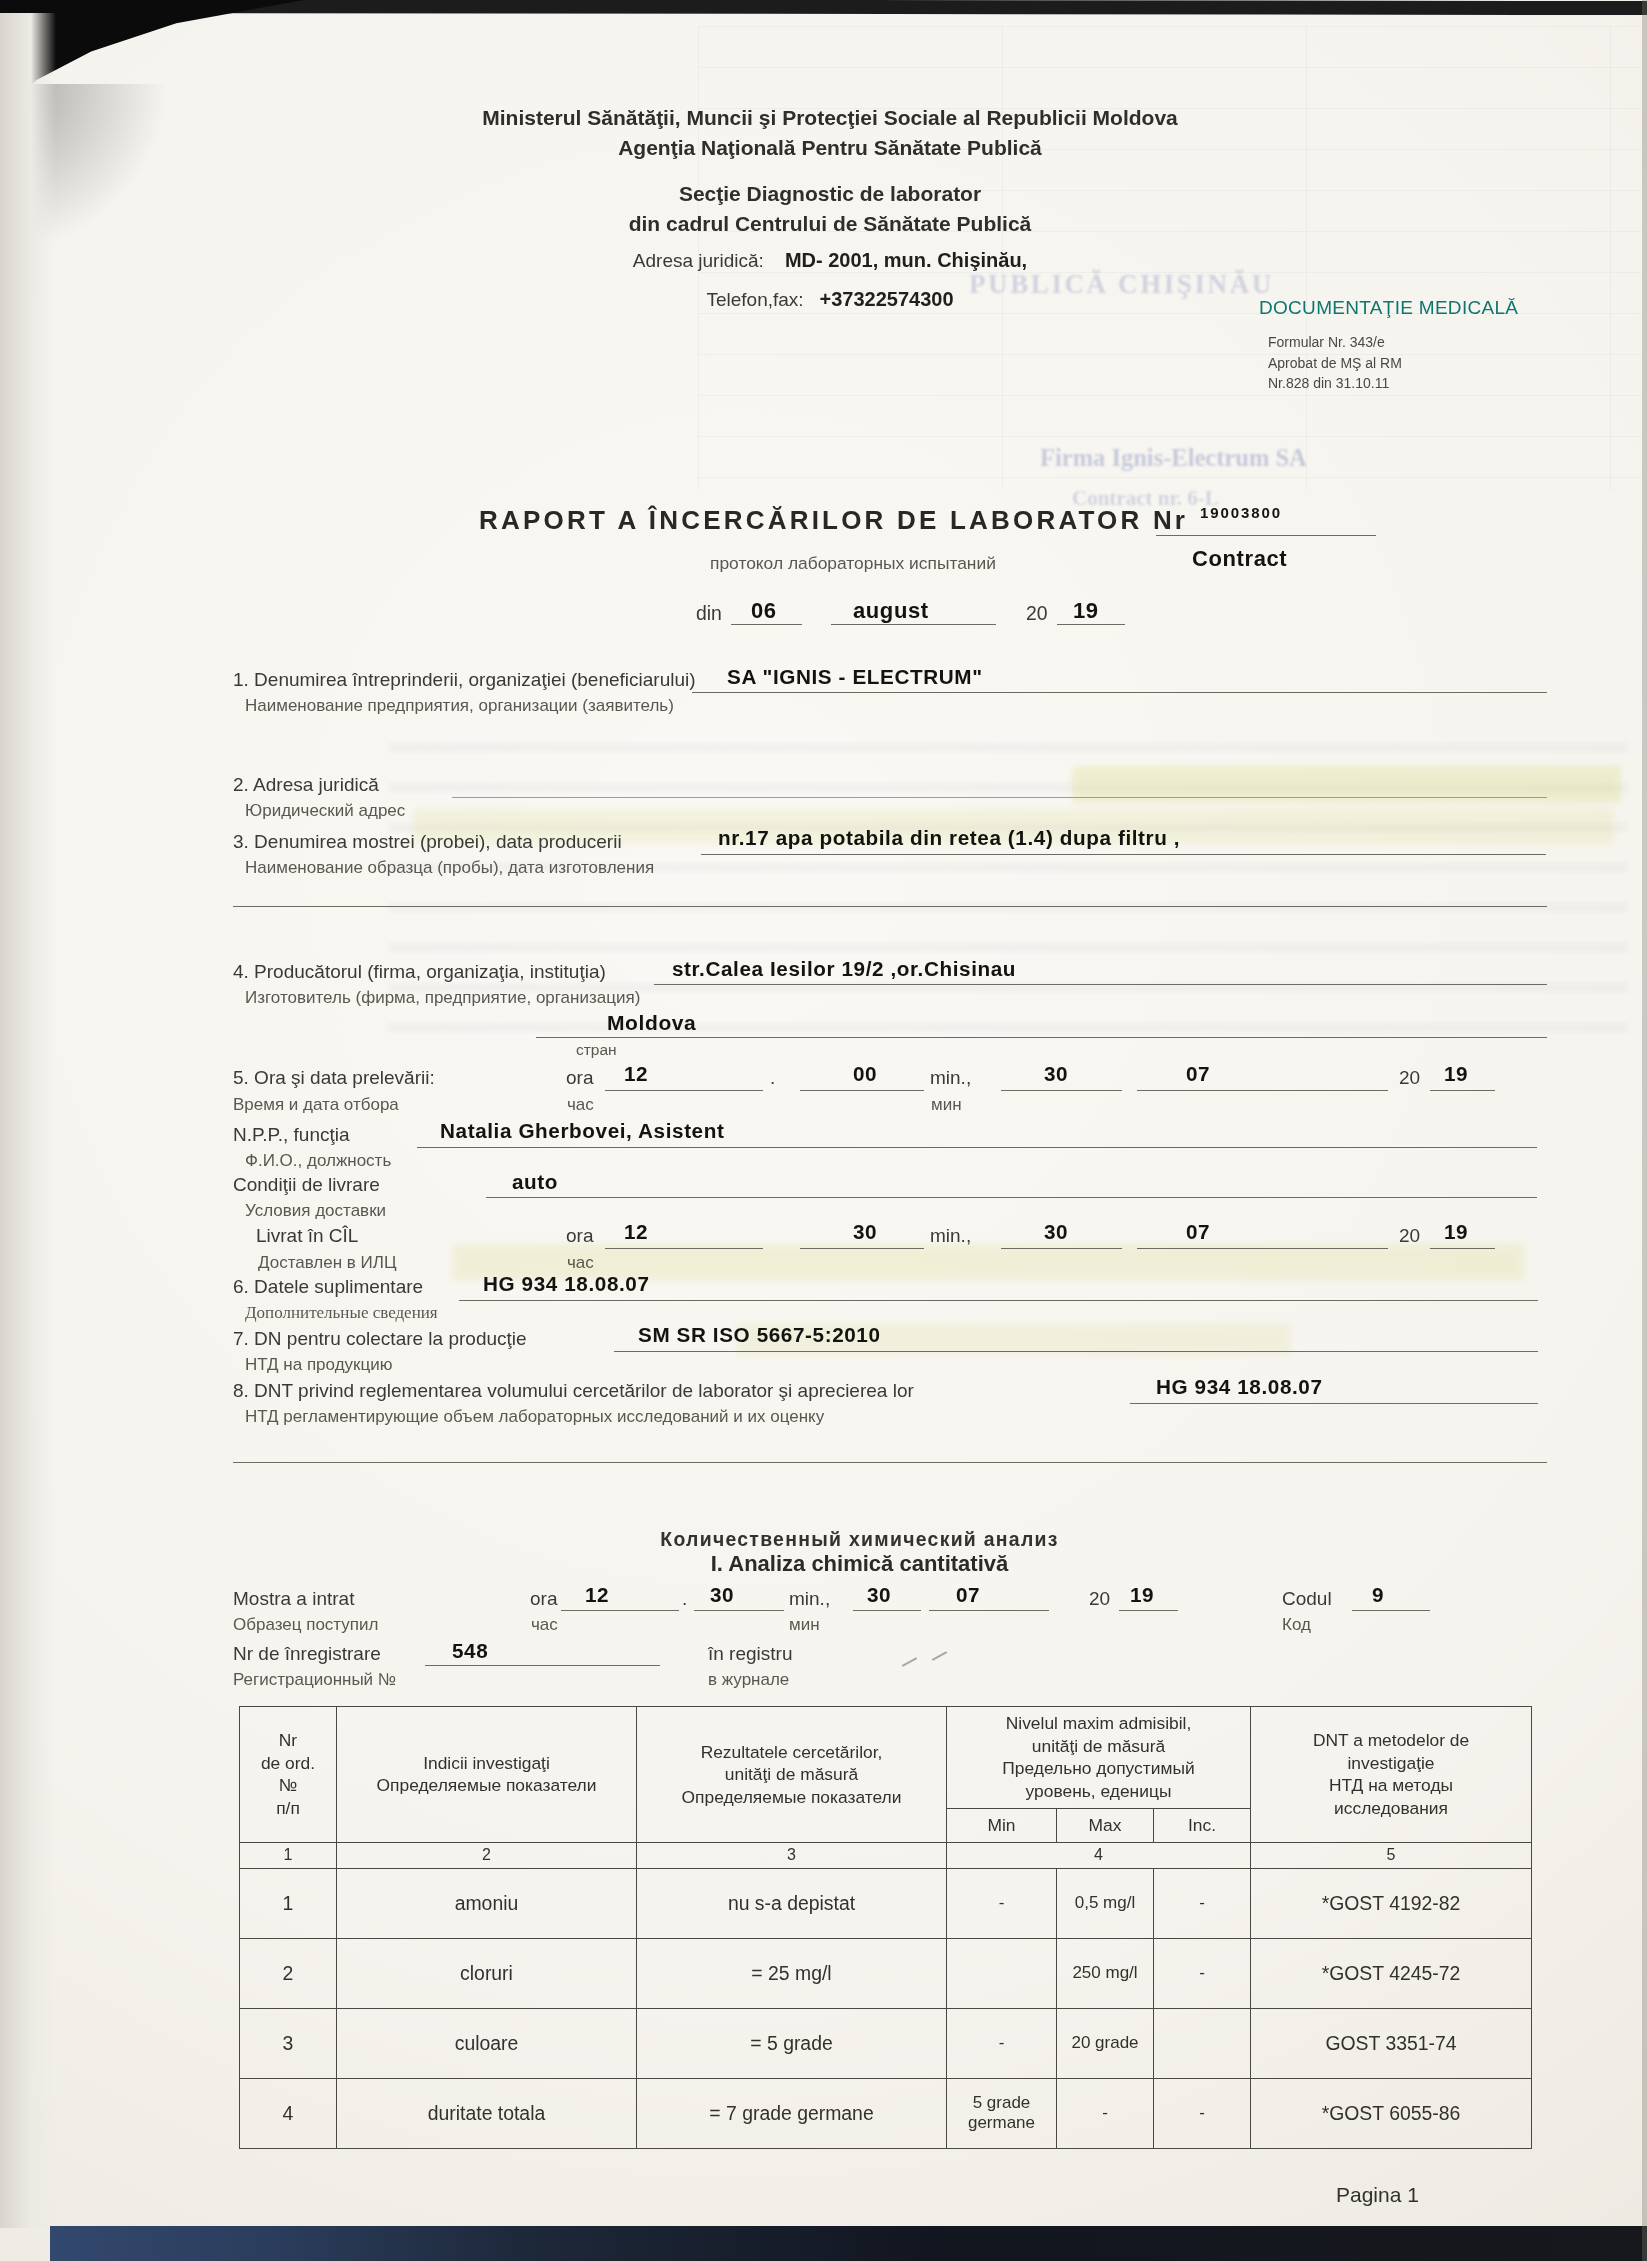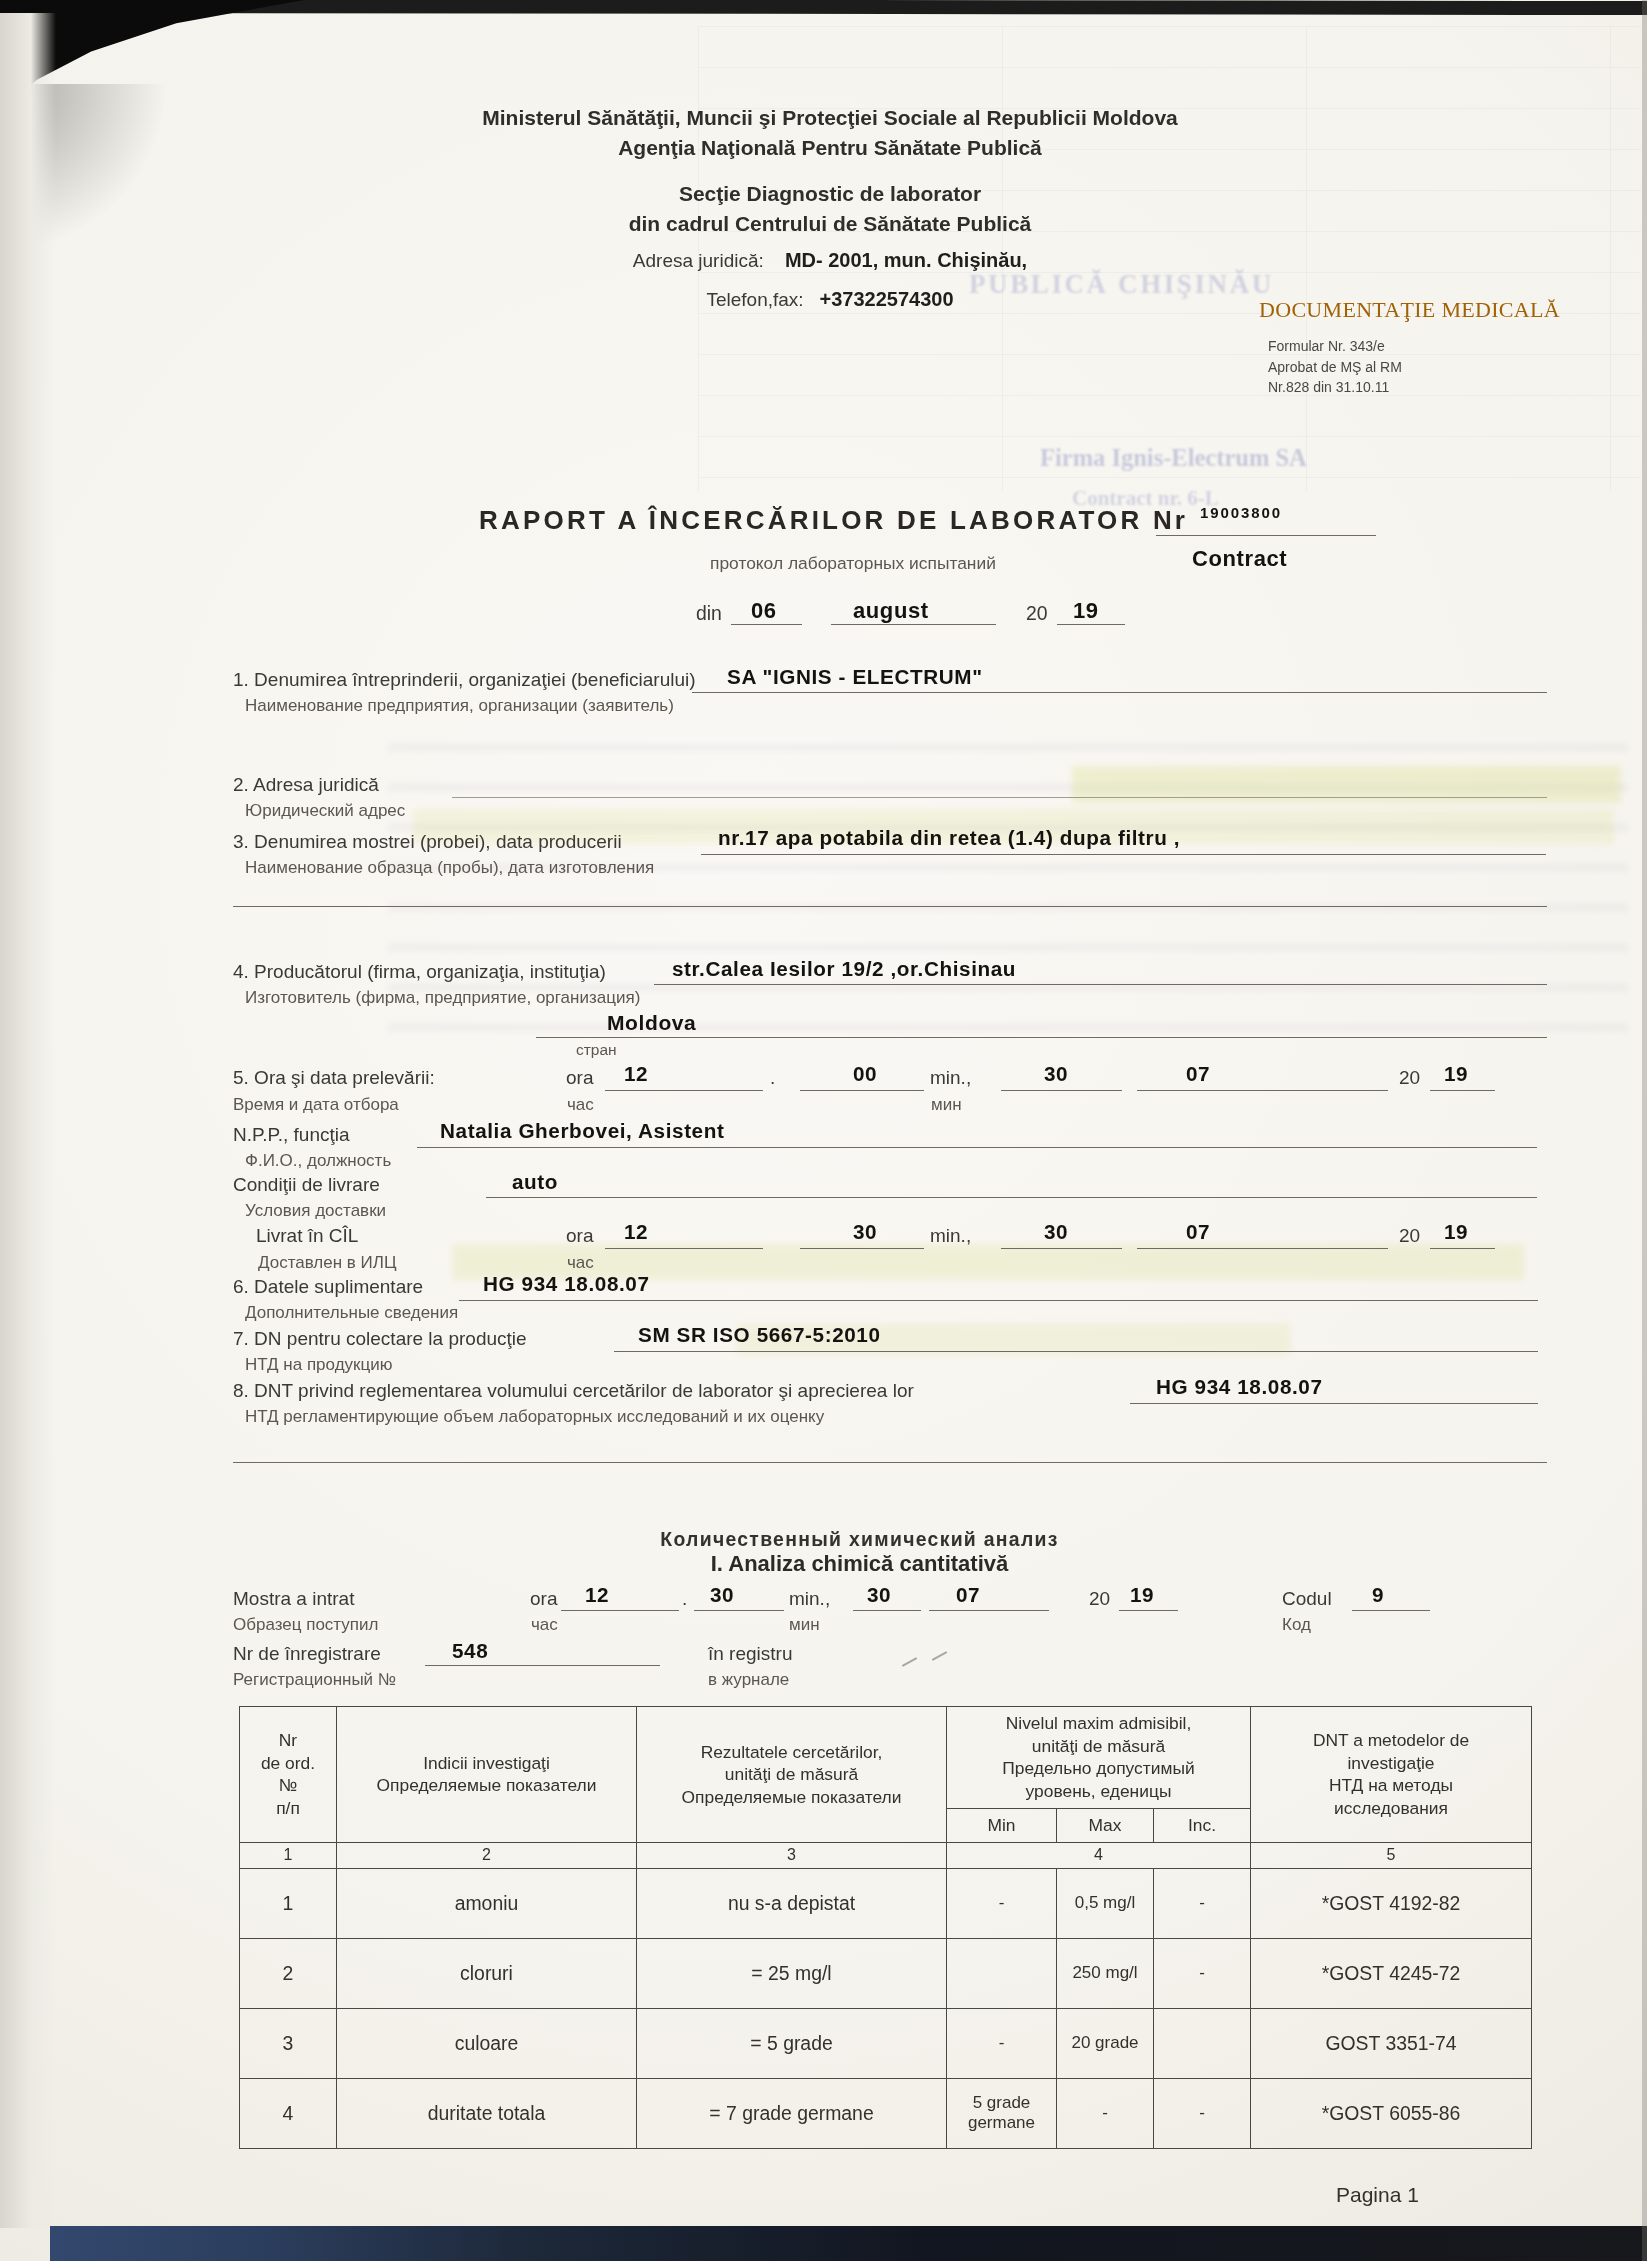--- a/index.html
+++ b/index.html
@@ -65,21 +65,21 @@
     <span class="hval">MD- 2001, mun. Chişinău,</span>
   </div>
   <div style="height:7.8px"></div>
   <div class="hmix">
     <span>Telefon,fax:</span>&nbsp;&nbsp;
     <span class="hval">+37322574300</span>
   </div>
 </div>
 
 <div class="abs" style="left:1259px; top:297px; width:349px;">
-  <div style="font-size:22px; color:#a16207; letter-spacing:0.3px;font-family:Liberation Serif, serif;">DOCUMENTAŢIE MEDICALĂ</div>
+  <div style="font-size:19px; color:#0f766e; letter-spacing:0.3px;">DOCUMENTAŢIE MEDICALĂ</div>
   <div style="height:13px"></div>
   <div class="docsmall">Formular Nr. 343/e</div>
   <div class="docsmall">Aprobat de MŞ al RM</div>
   <div class="docsmall">Nr.828 din 31.10.11</div>
 </div>
 
 <div class="abs" style="left:479px; top:505px; font-weight:bold; font-size:26px; letter-spacing:3.2px; color:#292825; white-space:nowrap;">RAPORT A ÎNCERCĂRILOR DE LABORATOR Nr</div>
 <div class="u" style="left:1156px; top:535px; width:220px;"></div>
 <div class="v" style="left:1200px; top:504px; font-size:15px; letter-spacing:1.9px;">19003800</div>
 <div class="r" style="left:710px; top:553px; font-size:17.4px;">протокол лабораторных испытаний</div>
@@ -159,21 +159,21 @@
 <div class="v" style="left:1186px; top:1220px;">07</div>
 <div class="l" style="left:1399px; top:1225px;">20</div>
 <div class="u" style="left:1430px; top:1248px; width:65px;"></div>
 <div class="v" style="left:1444px; top:1220px;">19</div>
 <div class="r" style="left:258px; top:1253px;">Доставлен в ИЛЦ</div>
 <div class="r" style="left:567px; top:1253px;">час</div>
 
 <div class="l" style="left:233px; top:1276px;text-align:center;">6. Datele suplimentare</div>
 <div class="u" style="left:459px; top:1300px; width:1079px;"></div>
 <div class="v" style="left:483px; top:1272px;">HG 934 18.08.07</div>
-<div class="r" style="left:245px; top:1303px;">Дополнительные сведения</div>
+<div class="r" style="left:245px; top:1303px;font-family:Liberation Serif, serif;">Дополнительные сведения</div>
 
 <div class="l" style="left:233px; top:1328px;">7. DN pentru colectare la producţie</div>
 <div class="u" style="left:614px; top:1351px; width:924px;"></div>
 <div class="v" style="left:638px; top:1323px;">SM SR ISO 5667-5:2010</div>
 <div class="r" style="left:245px; top:1355px;">НТД на продукцию</div>
 
 <div class="l" style="left:233px; top:1380px;">8. DNT privind reglementarea volumului cercetărilor de laborator şi aprecierea lor</div>
 <div class="u" style="left:1130px; top:1403px; width:408px;"></div>
 <div class="v" style="left:1156px; top:1375px;">HG 934 18.08.07</div>
 <div class="r" style="left:245px; top:1407px;">НТД регламентирующие объем лабораторных исследований и их оценку</div>

